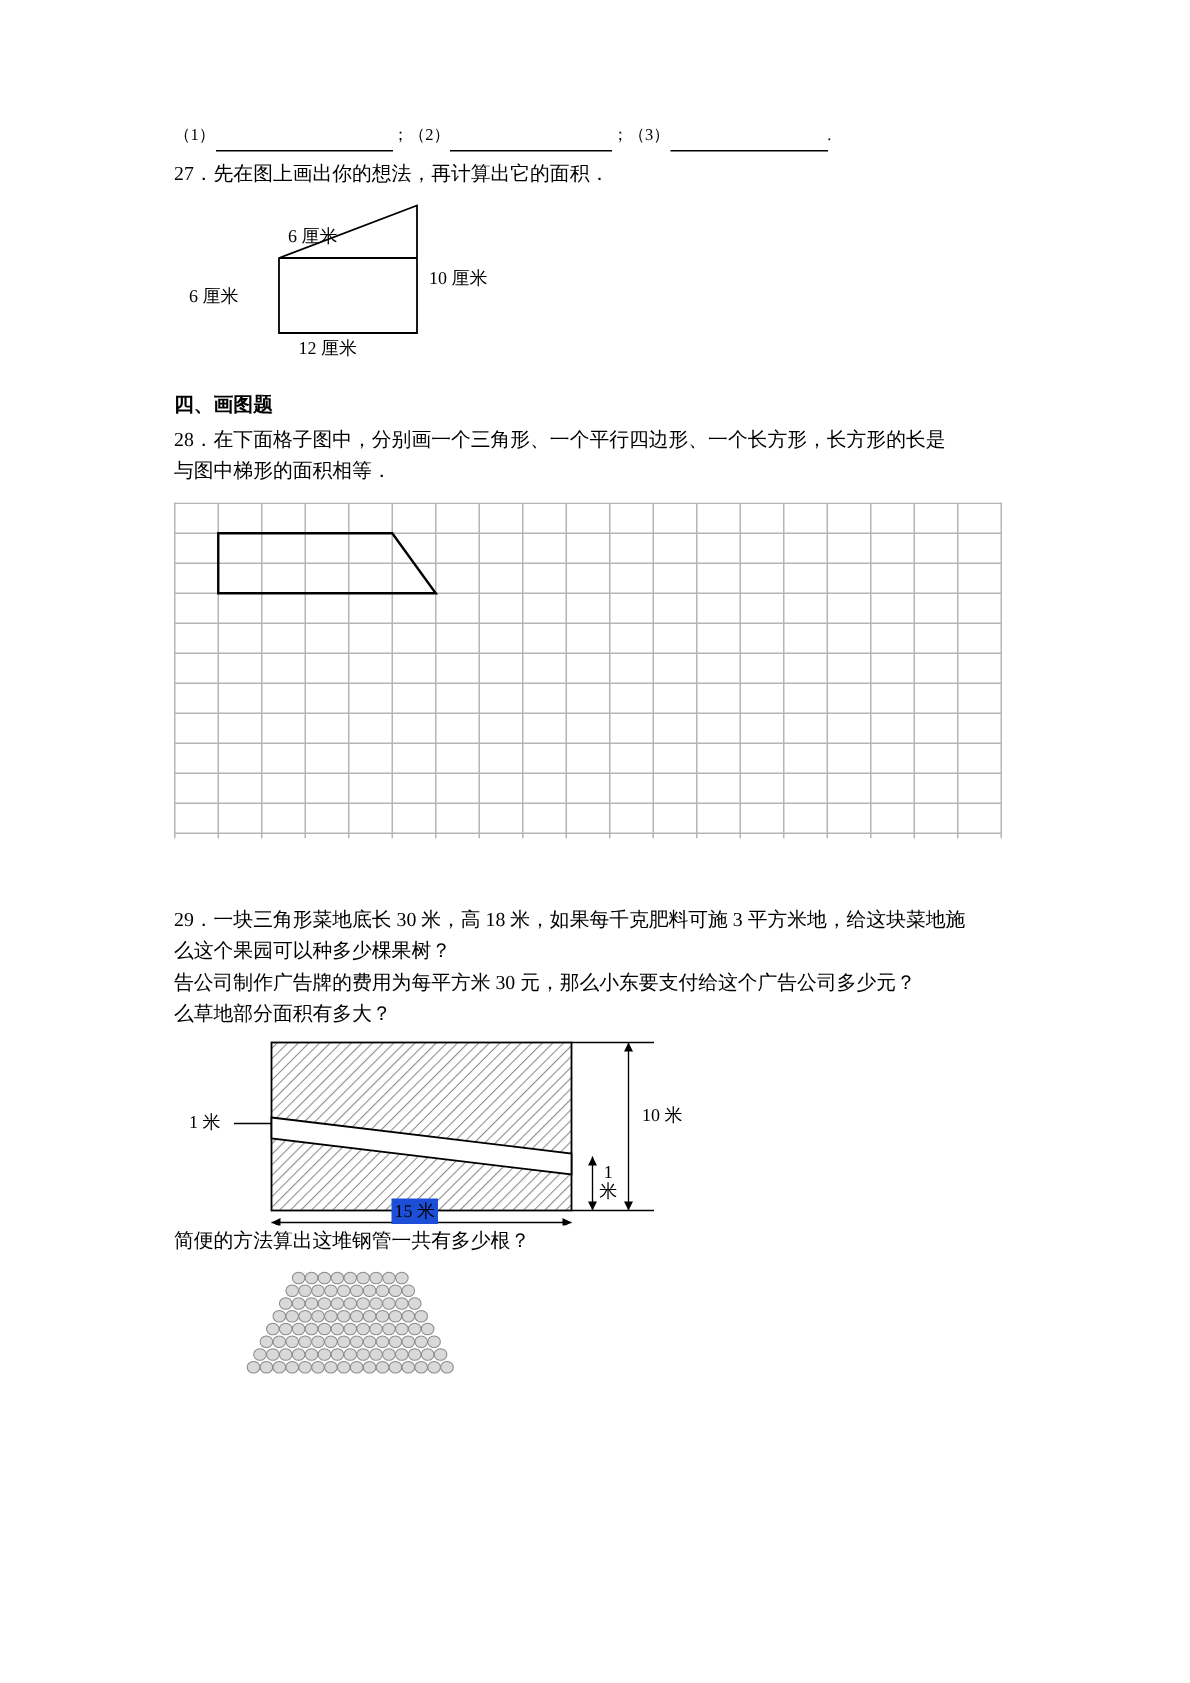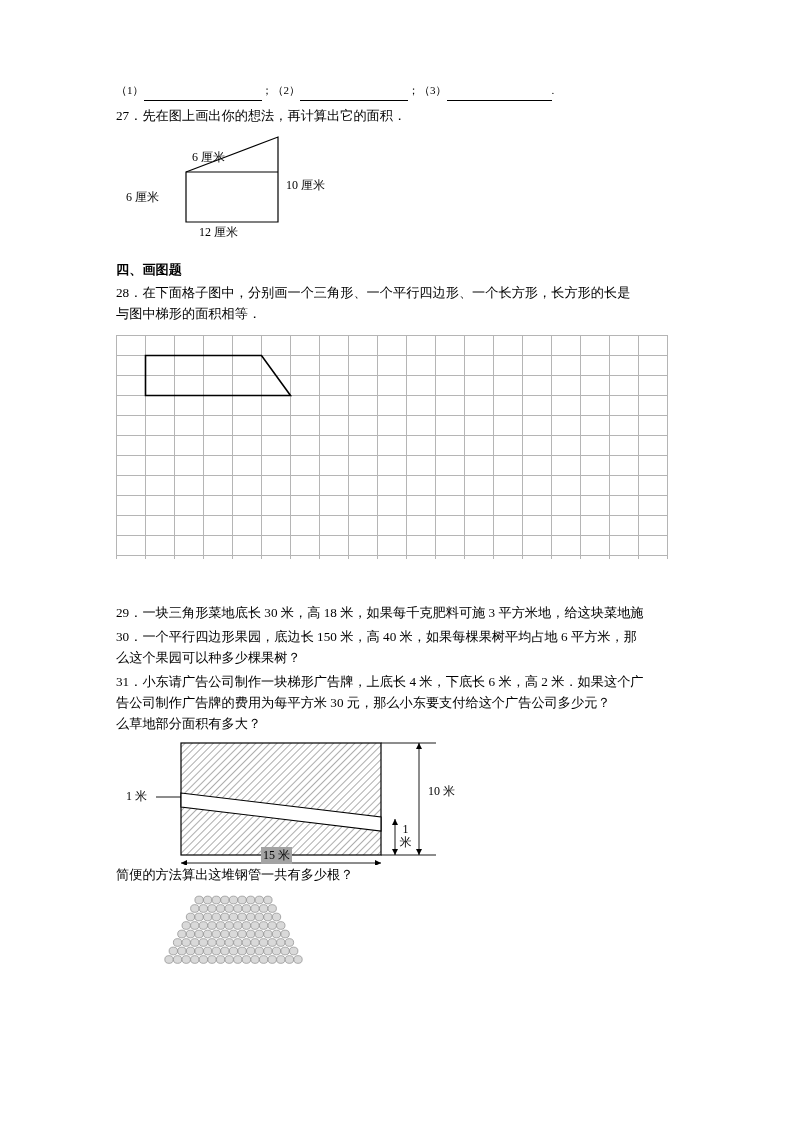--- a/index.html
+++ b/index.html
@@ -188,30 +188,24 @@
       </svg>
     </div>
 
     <div class="gap-lg"></div>
 
 
     <div class="q-line" style="margin-top:18px">
       <span>29．</span><span>一块三角形菜地底长 30 米，高 18 米，如果每千克肥料可施 3 平方米地，给这块菜地施</span>
     </div>
 
-    <div class="q-line" style="margin-top:4px">
-      <span>30．</span><span>一个平行四边形果园，底边长 150 米，高 40 米，如果每棵果树平均占地 6 平方米，那</span>
-    </div>
     <div class="q-line">
       <span>么这个果园可以种多少棵果树？</span>
     </div>
 
-    <div class="q-line" style="margin-top:4px">
-      <span>31．</span><span>小东请广告公司制作一块梯形广告牌，上底长 4 米，下底长 6 米，高 2 米．如果这个广</span>
-    </div>
     <div class="q-line">
       <span>告公司制作广告牌的费用为每平方米 30 元，那么小东要支付给这个广告公司多少元？</span>
     </div>
 
     <div class="q-line">
       <span>么草地部分面积有多大？</span>
     </div>
 
     <div class="fig32">
       <svg width="400" height="130" viewBox="0 0 400 130">
@@ -237,21 +231,21 @@
         <polygon points="259,84 256,90 262,90" fill="#000"></polygon>
         <polygon points="259,120 256,114 262,114" fill="#000"></polygon>
 
         <line x1="45" y1="128" x2="245" y2="128" stroke="#000" stroke-width="0.9"></line>
         <polygon points="45,128 51,125 51,131" fill="#000"></polygon>
         <polygon points="245,128 239,125 239,131" fill="#000"></polygon>
       </svg>
       <span class="lbl" style="left:-10px; top:53px;">1 米</span>
       <span class="lbl" style="left:292px; top:48px;">10 米</span>
       <span class="lbl-v" style="left:263px; top:88px;">1 米</span>
-      <span class="lbl" style="left:125px; top:112px; background:#a3a3a3; padding:0 2px;">15 米</span>
+      <span class="lbl" style="left:125px; top:112px; background:#1d4ed8; padding:0 2px;">15 米</span>
     </div>
 
     <div class="q-line">
       <span>简便的方法算出这堆钢管一共有多少根？</span>
     </div>
 
     <div class="fig33">
       <svg width="260" height="90" viewBox="0 0 260 90">
         <g id="pipes">
             <polygon points="18,14 95,14 130,-4 53,-4" fill="none"></polygon>

